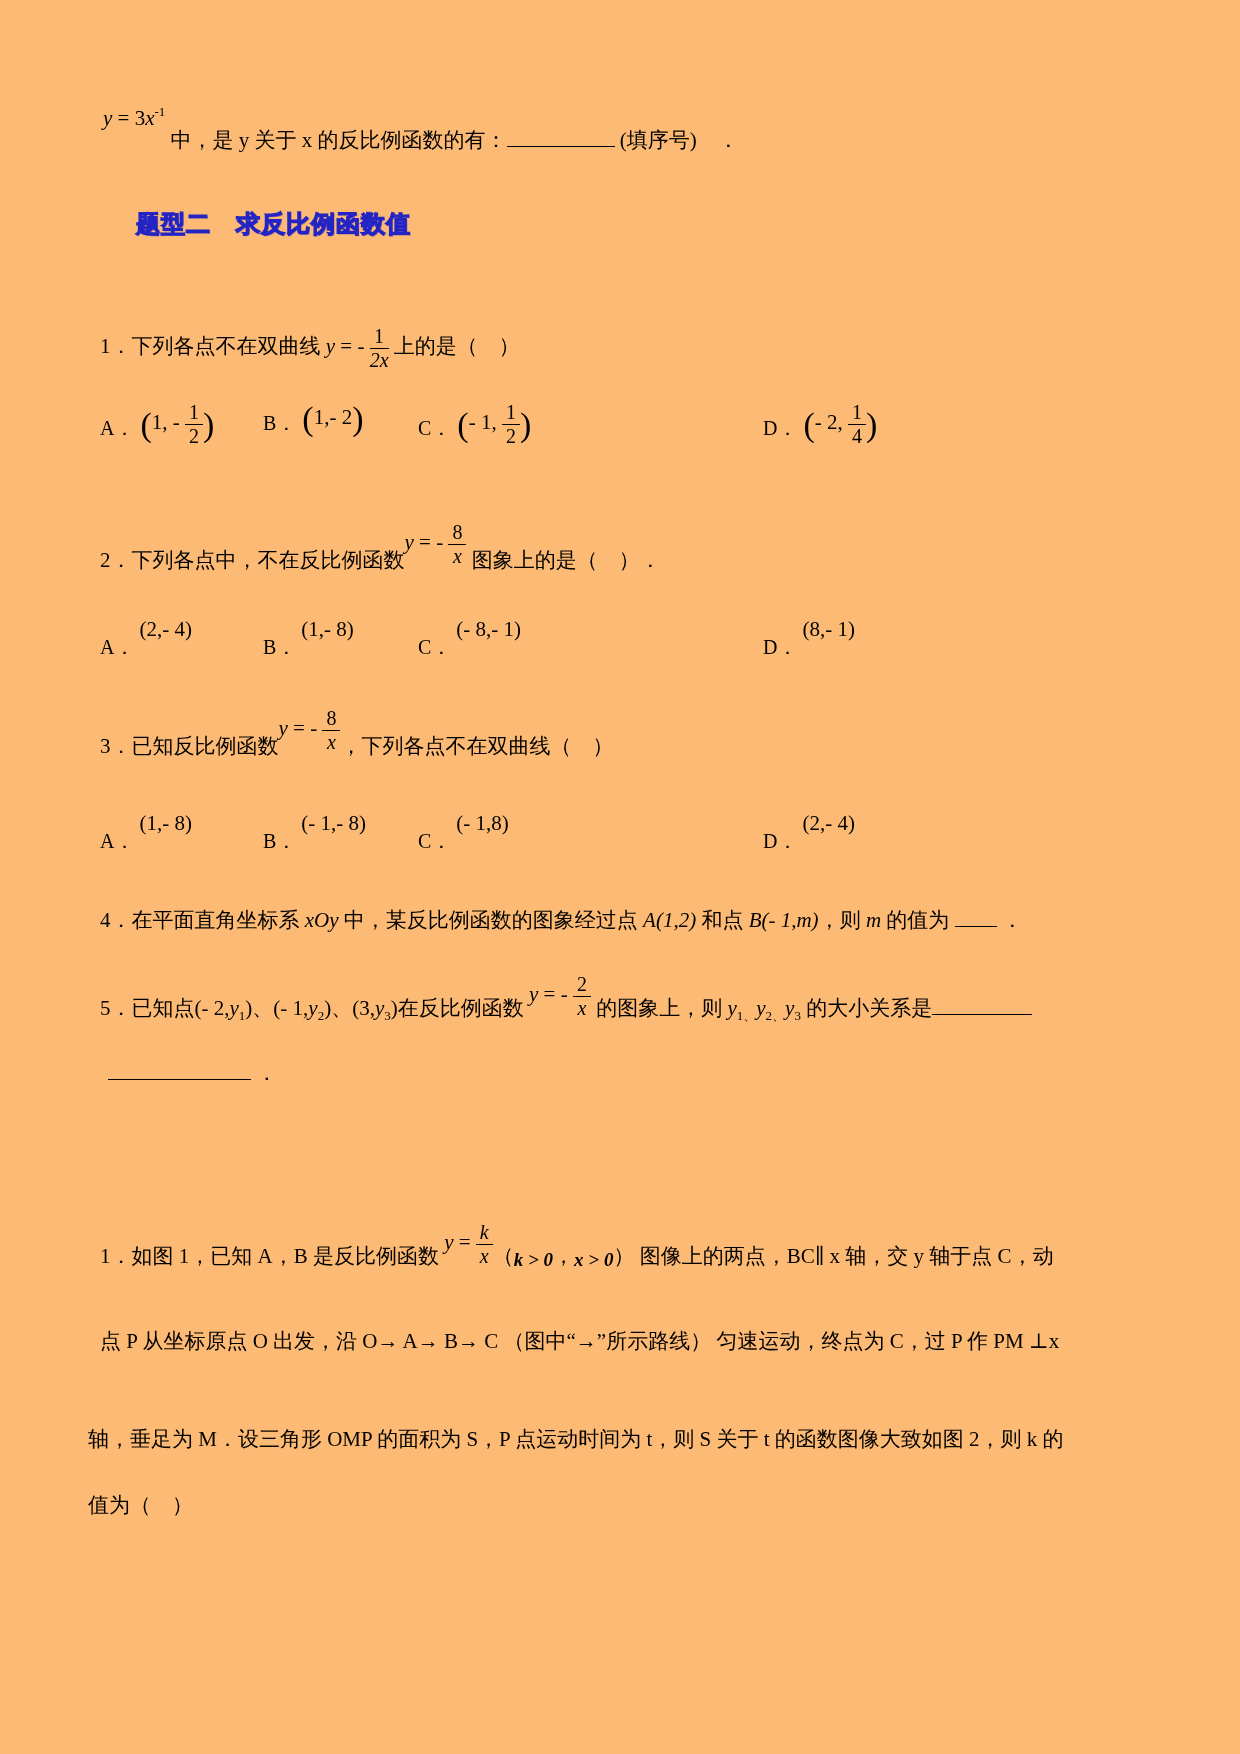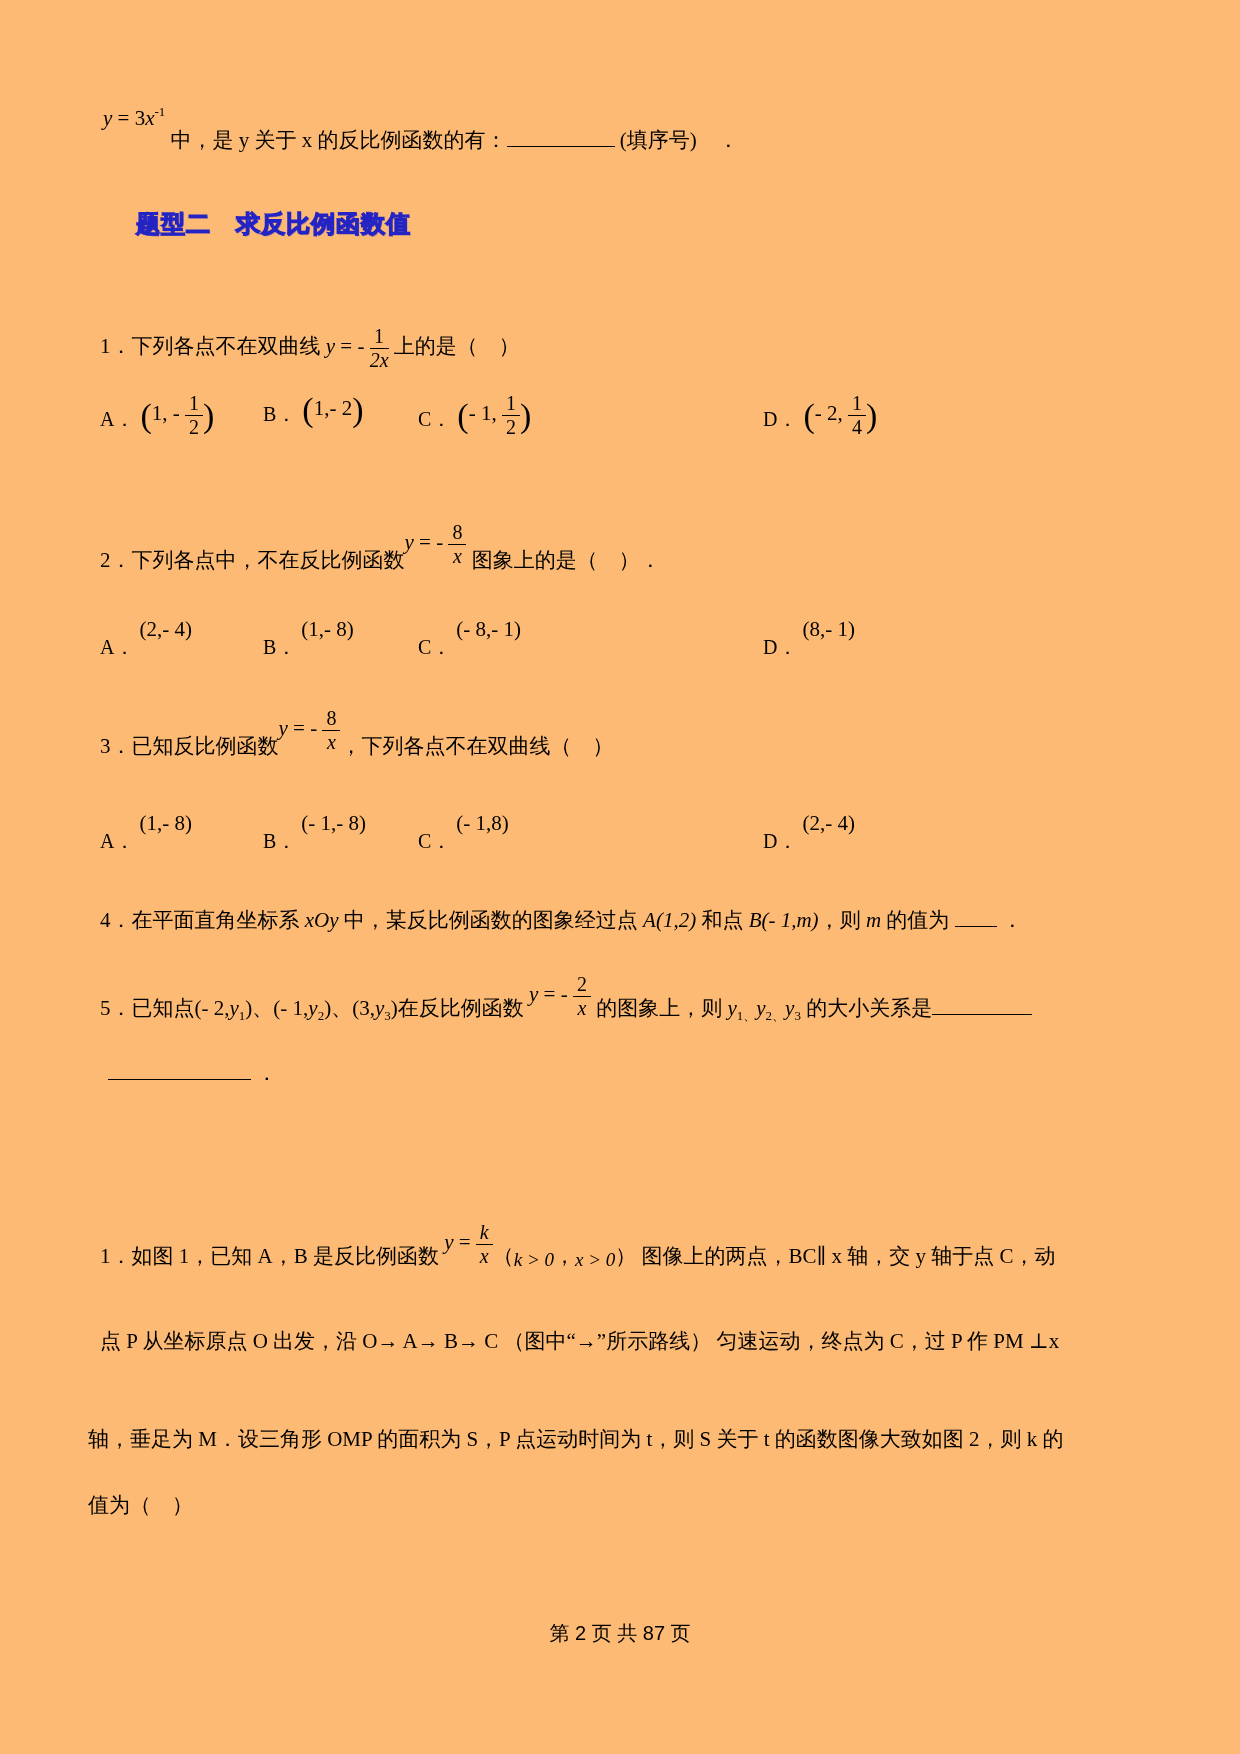--- a/index.html
+++ b/index.html
@@ -7,21 +7,21 @@
     position:relative; width:1240px; height:1754px; margin:0 auto;
     background:#fdba74; overflow:hidden;
     font-family:"Liberation Serif","DejaVu Serif",serif;
     font-size:21px; color:#000;
   }
   .row { position:absolute; white-space:nowrap; line-height:1.5; }
   .it  { font-style:italic; }
   .raise22 { display:inline-block; transform:translateY(-22px); }
   .raise18 { display:inline-block; transform:translateY(-18px); }
   .raise14 { display:inline-block; transform:translateY(-14px); }
-  .low4    { display:inline-block; transform:translateY(3px); font-size:19px; }
+  .low4    { display:inline-block; transform:translateY(3px); font-size:19px;font-weight:bold; }
   .frac { display:inline-block; vertical-align:middle; text-align:center; line-height:1.05; font-size:20px; }
   .frac .num { display:block; border-bottom:1.4px solid #000; padding:0 4px 1px; }
   .frac .den { display:block; padding-top:1px; }
   .bp { font-size:34px; font-weight:300; vertical-align:middle; line-height:1; font-family:"Liberation Serif",serif; }
   .opt { position:absolute; white-space:nowrap; }
   .optrow { position:absolute; left:0; width:100%; height:62px; }
   .olab { font-size:20px; }
   .oval1 { display:inline-block; transform:translateY(-6px); margin-left:6px; }
   .oval2 { display:inline-block; transform:translateY(-18px); margin-left:5px; }
   .blank { display:inline-block; height:15px; border-bottom:1.5px solid #000; }
@@ -44,21 +44,21 @@
     <span class="raise22"><span class="it">y</span><span> = 3</span><span class="it">x</span><sup>-1</sup></span>
     <span>中，是 y 关于 x 的反比例函数的有：</span><span class="blank" style="width:108px"></span> <span>(填序号)　．</span>
   </div>
 
   <div class="row sec-title" style="top:206px;left:136px">题型二　求反比例函数值</div>
 
   <div class="row" style="top:326px;left:100px">
     <span>1．下列各点不在双曲线 </span><span class="it">y</span><span> = - </span><span class="frac"><span class="num">1</span><span class="den it">2x</span></span><span> 上的是（　）</span>
   </div>
 
-  <div class="optrow" style="top:399px">
+  <div class="optrow" style="top:408px">
     <span class="opt" style="left:100px"><span class="olab">A．</span><span class="oval1"><span class="bp">(</span><span>1, - </span><span class="frac"><span class="num">1</span><span class="den">2</span></span><span class="bp">)</span></span></span>
     <span class="opt" style="left:263px"><span class="olab">B．</span><span class="oval1"><span class="bp">(</span><span>1,- 2</span><span class="bp">)</span></span></span>
     <span class="opt" style="left:418px"><span class="olab">C．</span><span class="oval1"><span class="bp">(</span><span>- 1, </span><span class="frac"><span class="num">1</span><span class="den">2</span></span><span class="bp">)</span></span></span>
     <span class="opt" style="left:763px"><span class="olab">D．</span><span class="oval1"><span class="bp">(</span><span>- 2, </span><span class="frac"><span class="num">1</span><span class="den">4</span></span><span class="bp">)</span></span></span>
   </div>
 
   <div class="row" style="top:540px;left:100px">
     <span>2．下列各点中，不在反比例函数</span><span class="raise18"><span class="it">y</span><span> = - </span><span class="frac"><span class="num">8</span><span class="den it">x</span></span></span><span> 图象上的是（　）．</span>
   </div>
 
@@ -96,15 +96,14 @@
   <div class="row" style="top:1236px;left:100px">
     <span>1．如图 1，已知 A，B 是反比例函数 </span><span class="raise14"><span class="it">y</span><span> = </span><span class="frac"><span class="num it">k</span><span class="den it">x</span></span></span><span>（</span><span class="low4 it">k &gt; 0</span><span>，</span><span class="low4 it">x &gt; 0</span><span>）</span><span> 图像上的两点，BC∥ x 轴，交 y 轴于点 C，动</span>
   </div>
 
   <div class="row" style="top:1326px;left:100px">点 P 从坐标原点 O 出发，沿 O→ A→ B→ C （图中“→”所示路线） 匀速运动，终点为 C，过 P 作 PM ⊥x</div>
 
   <div class="row" style="top:1424px;left:88px">轴，垂足为 M．设三角形 OMP 的面积为 S，P 点运动时间为 t，则 S 关于 t 的函数图像大致如图 2，则 k 的</div>
 
   <div class="row" style="top:1490px;left:88px">值为（　）</div>
 
-  <div class="footer" style="top:1620px">第 2 页 共 87 页</div>
 
 </div>
 
 </body></html>

